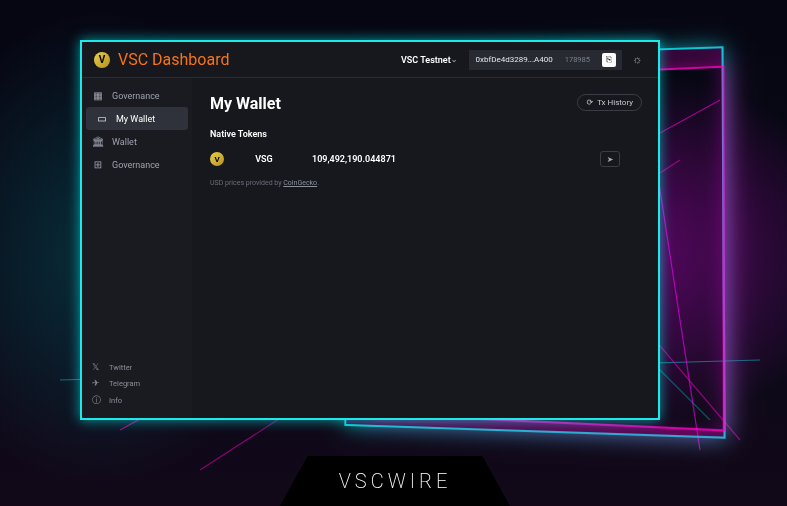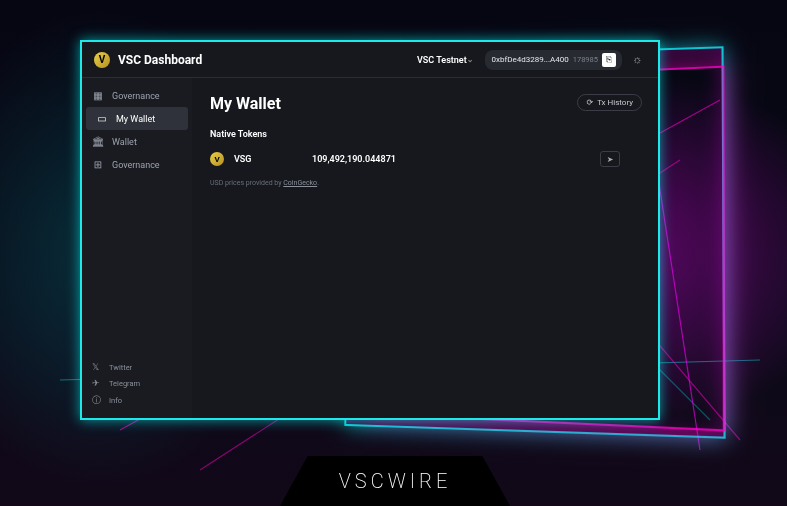--- a/index.html
+++ b/index.html
@@ -55,33 +55,33 @@
   border-bottom: 1px solid #2a2d34;
 }
 .logo-badge {
   width: 16px; height: 16px;
   background: linear-gradient(135deg, #e8d04a, #b89020);
   border-radius: 50%;
   display: flex; align-items: center; justify-content: center;
   font-weight: 700; font-size: 10px; color: #000;
   margin-right: 8px;
 }
-.app-title { font-weight: 700; font-size: 12px; color: #ffffff; }
+.app-title { font-weight: 400; font-size: 16px; color: #f97316; }
 .header-spacer { flex: 1; }
 .network-btn {
   display: flex; align-items: center; 
   font-size: 9px; font-weight: 600; color: #fff;
   padding: 4px 6px;
   cursor: pointer;
 }
 .chevron { font-size: 8px; color: #888; }
 .addr-chip {
-  background: #272a31; border-radius: 8px;
+  background: #272a31; border-radius: 0;
   padding: 3px 6px; font-size: 8px;
-  display: flex; align-items: center; gap: 4px;
+  display: flex; align-items: center; gap: 12px;
   margin-left: 6px;
 }
 .addr-num { color: #7a7f8a; font-size: 7.5px; }
 .copy-btn {
   width: 14px; height: 14px; background: #fff; border-radius: 2px;
   display: flex; align-items: center; justify-content: center;
   font-size: 8px; color: #000;
 }
 .theme-btn {
   margin-left: 6px; width: 18px; height: 18px;
@@ -124,21 +124,21 @@
   display: flex; align-items: center; gap: 10px;
   padding: 4px 0;
 }
 .token-badge {
   width: 14px; height: 14px;
   background: linear-gradient(135deg, #e8d04a, #b89020);
   border-radius: 50%;
   display: flex; align-items: center; justify-content: center;
   font-size: 8px; font-weight: 700; color: #000;
 }
-.token-sym { font-size: 9px; font-weight: 600; color: #fff; width: 60px; }
+.token-sym { font-size: 9px; font-weight: 600; color: #fff; width: 60px; text-align: center; }
 .token-amt { font-size: 9px; font-weight: 600; color: #fff; flex: 0 0 auto; margin-left: 8px; }
 .send-btn {
   margin-left: auto; margin-right: 20px;
   width: 20px; height: 16px;
   border: 1px solid #3a3d45; border-radius: 3px;
   display: flex; align-items: center; justify-content: center;
   font-size: 8px; color: #aaa; cursor: pointer;
 }
 .price-note { font-size: 7px; color: #6a6f7a; margin-top: 8px; }
 .price-note a { color: #8a8f9a; text-decoration: underline; }

